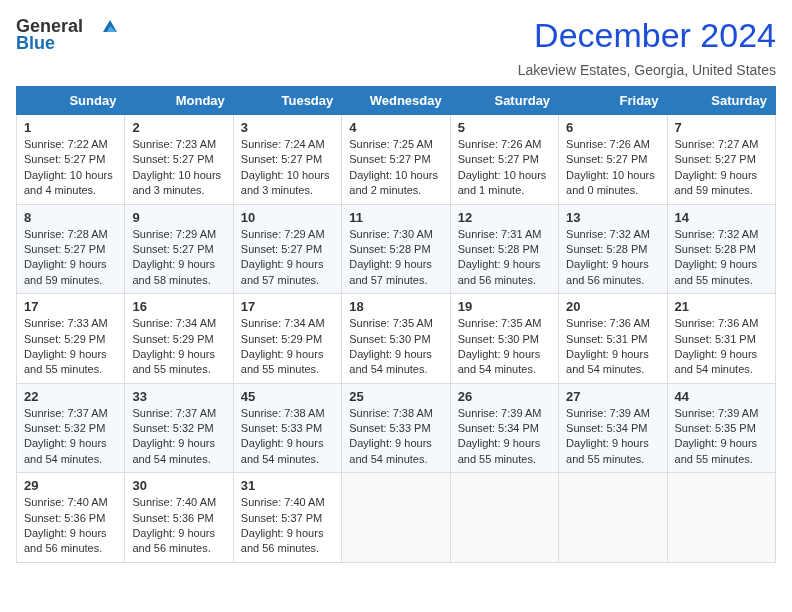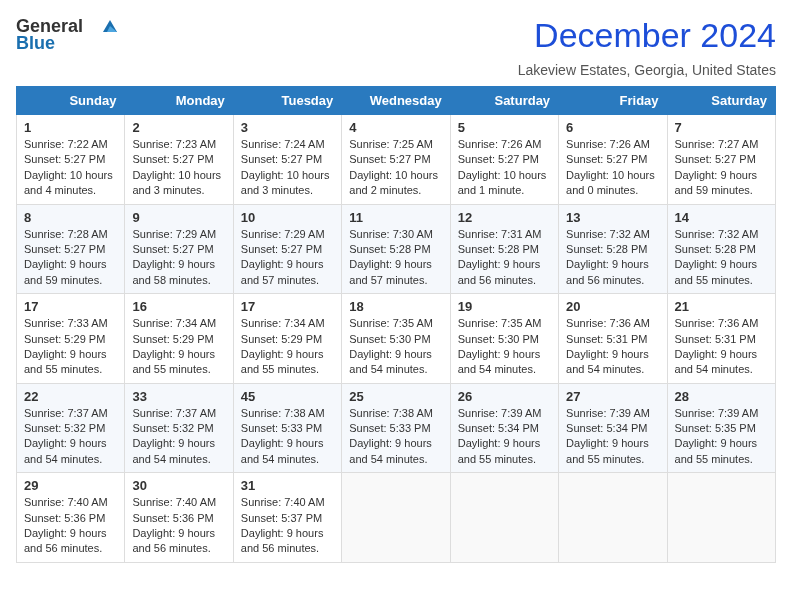--- a/index.html
+++ b/index.html
@@ -218,21 +218,21 @@
         </td>
         <td>
           <span class="day-num">26</span>
 <div class="day-info">Sunrise: 7:39 AM<br>Sunset: 5:34 PM<br>Daylight: 9 hours and 55 minutes.</div>
         </td>
         <td>
           <span class="day-num">27</span>
 <div class="day-info">Sunrise: 7:39 AM<br>Sunset: 5:34 PM<br>Daylight: 9 hours and 55 minutes.</div>
         </td>
         <td>
-          <span class="day-num">28</span>
+          <span class="day-num">44</span>
 <div class="day-info">Sunrise: 7:39 AM<br>Sunset: 5:35 PM<br>Daylight: 9 hours and 55 minutes.</div>
         </td>
       </tr>
       <tr>
         <td>
           <span class="day-num">29</span>
 <div class="day-info">Sunrise: 7:40 AM<br>Sunset: 5:36 PM<br>Daylight: 9 hours and 56 minutes.</div>
         </td>
         <td>
           <span class="day-num">30</span>

